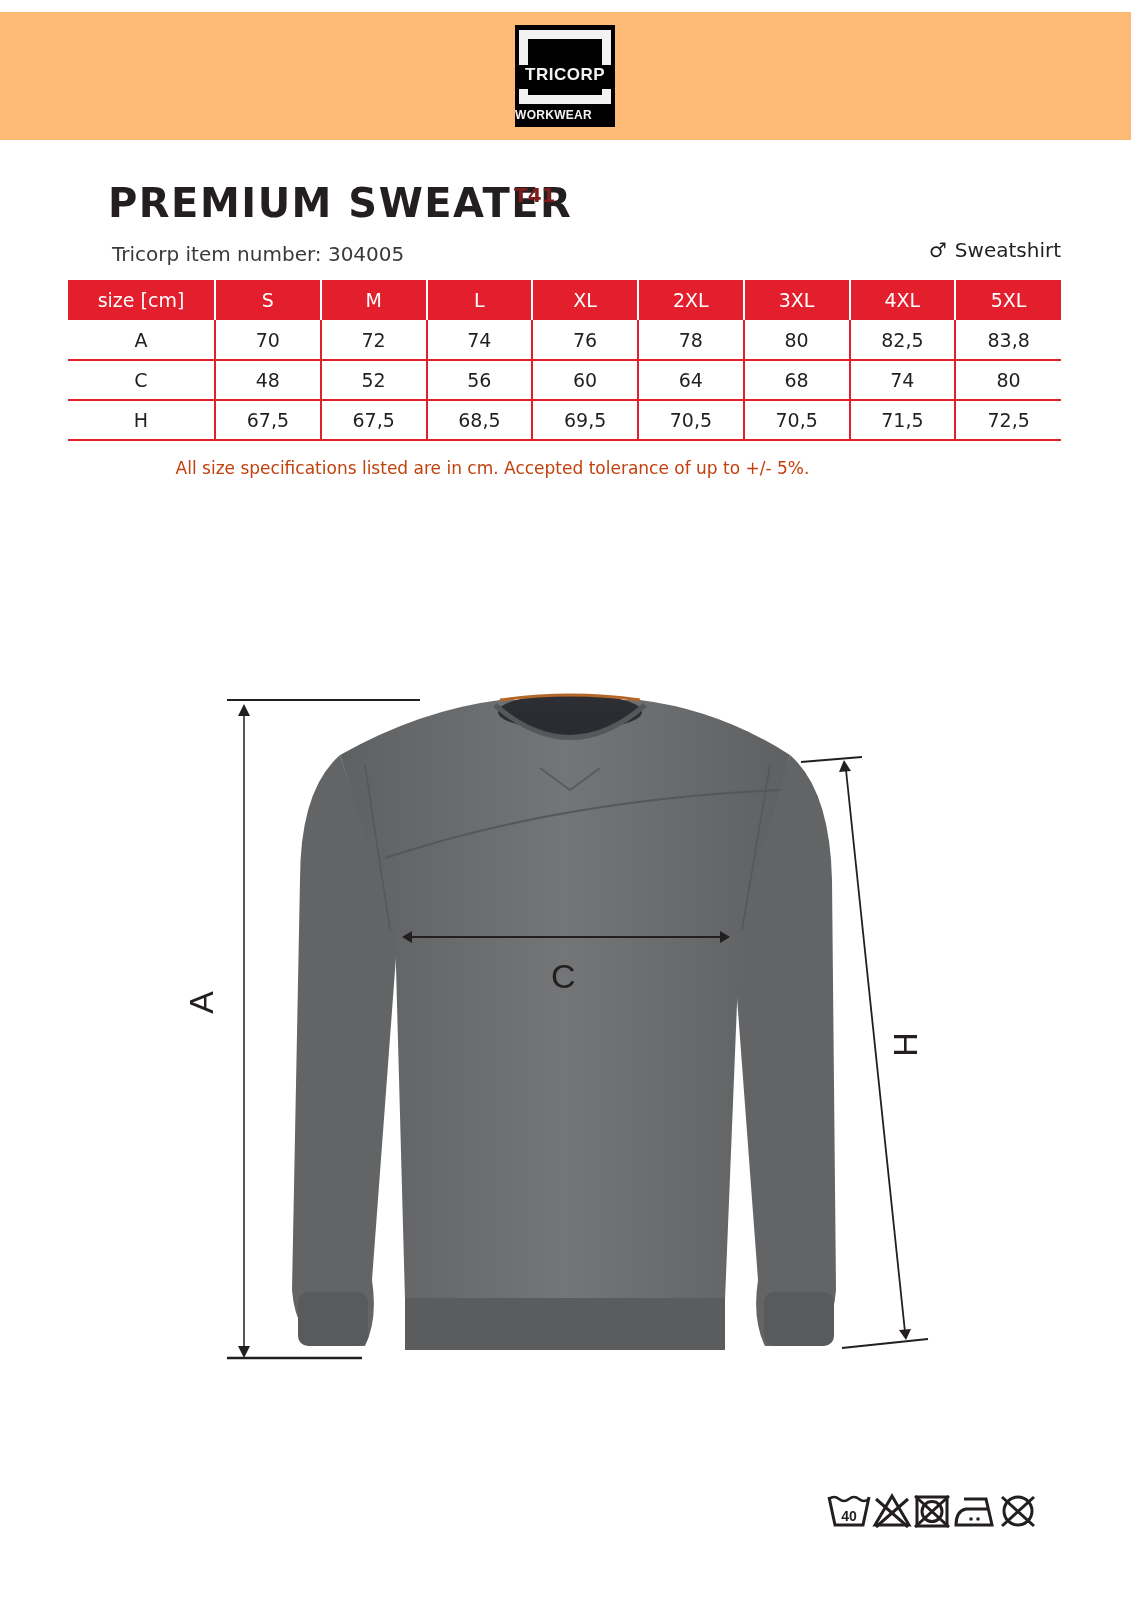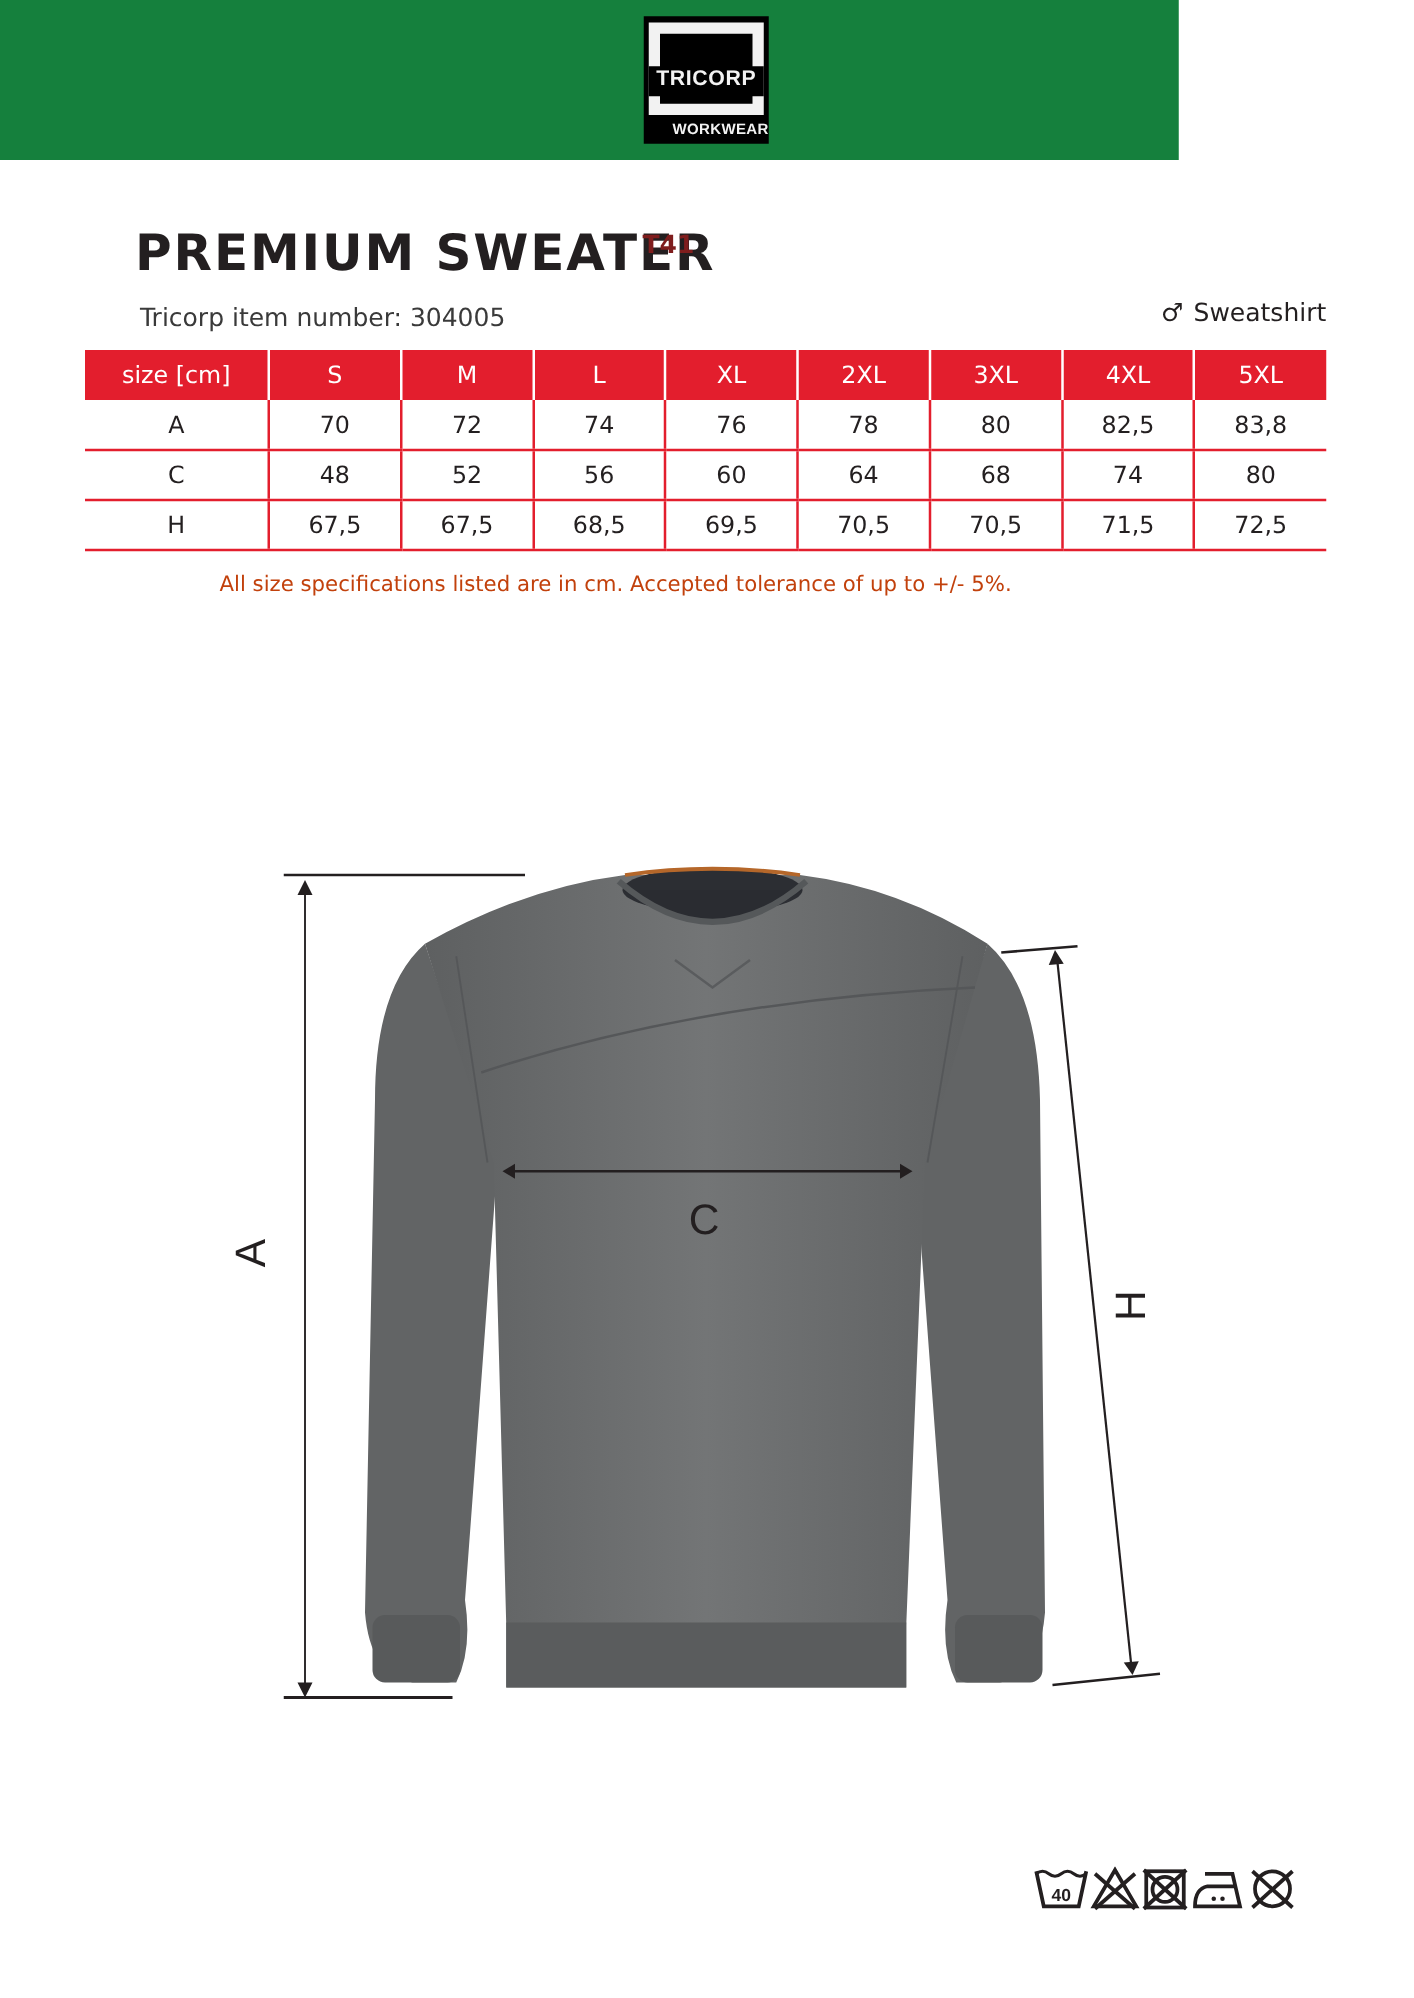--- a/index.html
+++ b/index.html
@@ -1,25 +1,25 @@
 <!DOCTYPE html>
 <html><head>
 <meta charset="utf-8">
 <style>
   * { box-sizing: border-box; margin: 0; padding: 0; }
   html, body { width: 1131px; height: 1598px; background: #ffffff; overflow: hidden; }
   body { position: relative; font-family: "DejaVu Sans", sans-serif; color: #231f20; }
 
-  .topbar { position: absolute; left: 0; top: 0; width: 943px; height: 128px; background: #15803d; }
+  .topbar { position: absolute; left: 0; top: 12px; width: 1131px; height: 128px; background: #fdba74; }
   .logo { position: absolute; left: 515px; top: 13px; width: 100px; height: 102px; background: #000; }
   .logo .frame { position: absolute; left: 4px; top: 5px; width: 92px; height: 74px; border: 9px solid #f2f2f2; }
   .logo .frame-gap { position: absolute; left: 0; top: 17px; width: 92px; height: 24px; background: #000; }
   .logo .brand { position: absolute; left: 0; top: 27px; width: 100px; text-align: center; color: #f2f2f2;
                  font-family: "Liberation Sans", sans-serif; font-weight: bold; font-size: 17px; letter-spacing: 0.5px; }
-  .logo .sub { position: absolute; left: 0; top: 83px; width: 100px; text-align: right; color: #f2f2f2;
+  .logo .sub { position: absolute; left: 0; top: 83px; width: 100px; text-align: left; color: #f2f2f2;
                font-family: "Liberation Sans", sans-serif; font-weight: bold; font-size: 12px; letter-spacing: 0.3px; }
 
   .title { position: absolute; left: 68px; top: 180px; font-family: "DejaVu Sans", sans-serif; font-weight: bold;
            font-size: 40px; letter-spacing: 1.5px; color: #231f20; margin-left: 40px; }
   .title-code { position: absolute; left: 514px; top: 183px; font-family: "DejaVu Sans", sans-serif; font-weight: bold;
                 font-size: 20px; color: #7f1d1d; }
   .item-number { position: absolute; left: 68px; top: 242px; font-size: 20px; color: #3a3a3a; font-family: "DejaVu Sans", sans-serif; margin-left: 44px; }
   .category { position: absolute; right: 70px; top: 238px; font-size: 20px; color: #231f20; display: flex; align-items: center; gap: 8px; }
   .category .male { font-size: 20px; }
 

